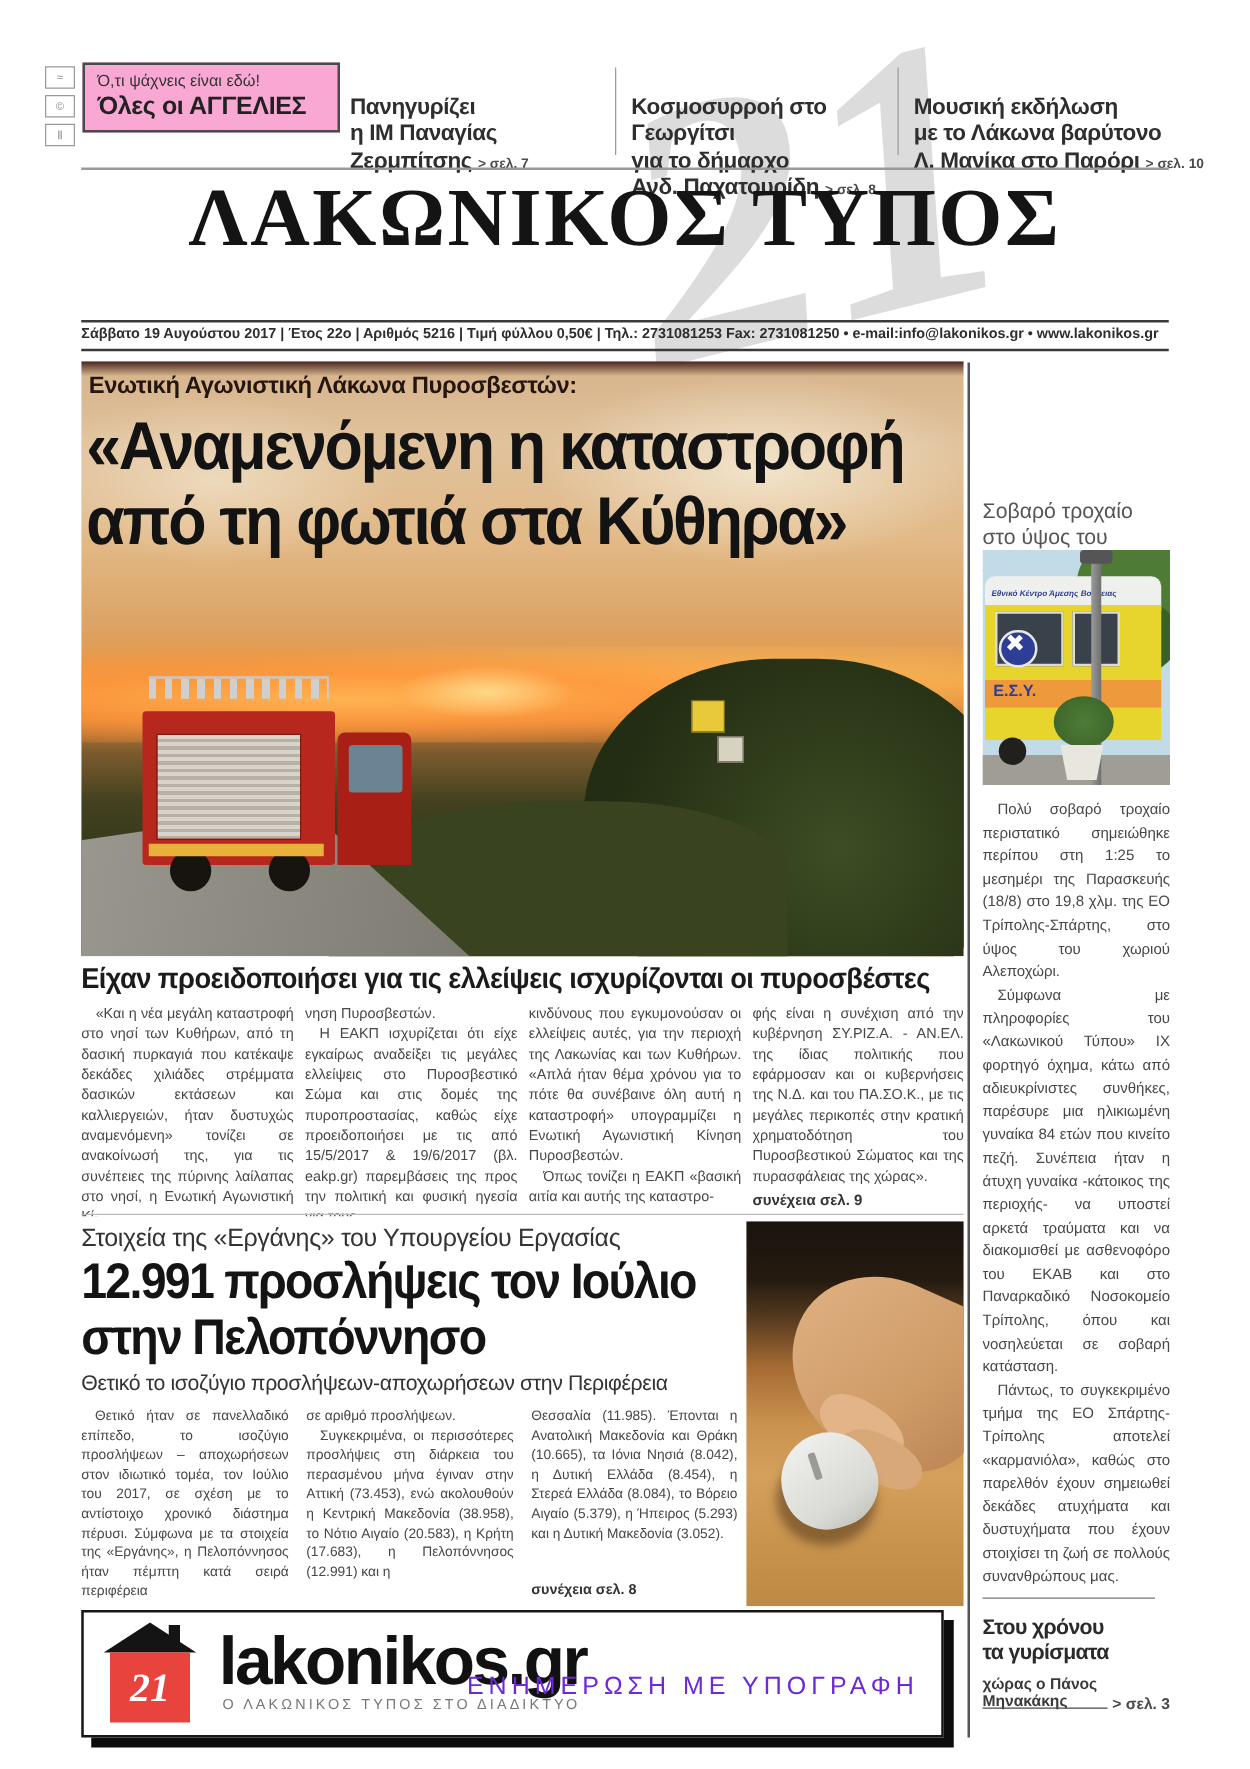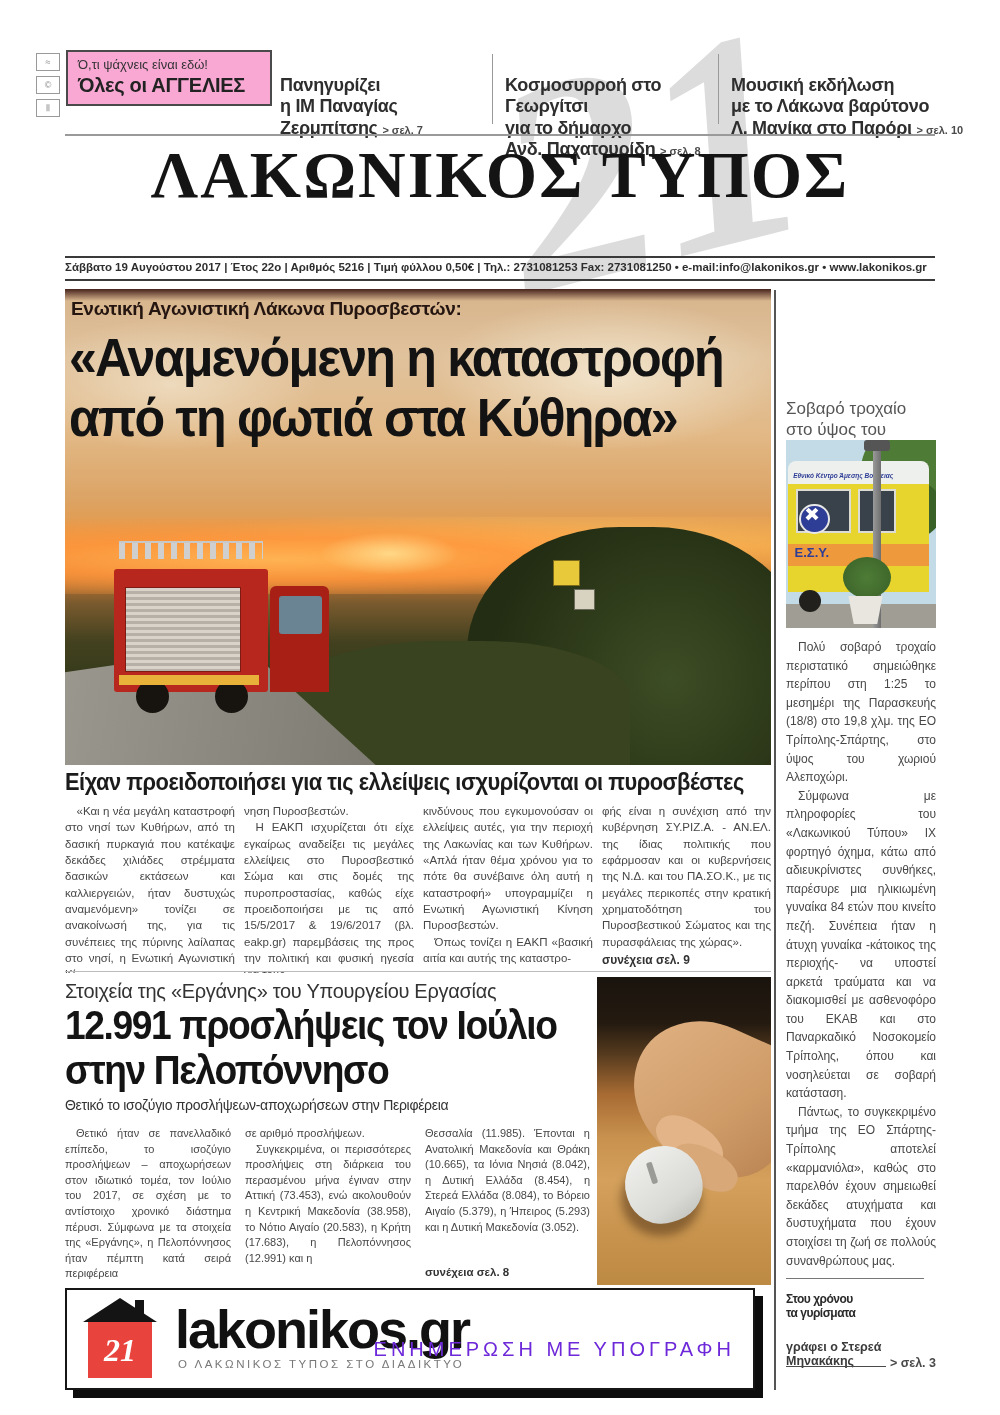--- a/index.html
+++ b/index.html
@@ -32,29 +32,29 @@
   .headline1{font-weight:bold;font-size:54px;line-height:1.12;letter-spacing:-2px;color:#131313;
              transform:scaleX(0.93);transform-origin:left top;}
   .subhead1{font-weight:bold;font-size:23px;letter-spacing:-0.5px;color:#1b1b1b;
             transform:scaleX(0.95);transform-origin:left top;}
   .bodycol{font-size:11.5px;line-height:1.42;color:#474747;text-align:justify;overflow:hidden;}
   .cont{font-weight:bold;text-align:left;color:#333;}
   
   .sbhead{font-weight:bold;font-size:20px;line-height:1.3;letter-spacing:-0.5px;color:#1b1b1b;}
   .sbdeck{font-size:17px;line-height:1.25;color:#555;}
   .sbbody{font-size:12px;line-height:1.55;color:#474747;text-align:justify;overflow:hidden;}
-  .ctTitle{font-weight:bold;font-size:12px;line-height:1.2;color:#2a2a2a;letter-spacing:-0.5px;}
+  .ctTitle{font-weight:bold;font-size:17px;line-height:1.2;color:#2a2a2a;letter-spacing:-0.5px;}
   .ctAuthor{font-weight:bold;font-size:12.5px;color:#3a3a3a;}
   .ctRow{display:flex;align-items:flex-end;gap:4px;}
   .ctLine{flex:1;border-bottom:1.5px solid #4a4a4a;height:1px;margin-bottom:3px;}
   
   .kicker2{font-size:20px;color:#333;letter-spacing:-0.3px;}
   .headline2{font-weight:bold;font-size:40px;line-height:1.12;letter-spacing:-1.5px;color:#141414;
              transform:scaleX(0.93);transform-origin:left top;}
-  .deck2{font-size:14px;color:#333;letter-spacing:-0.3px;}
+  .deck2{font-size:17px;color:#333;letter-spacing:-0.3px;}
   
   .banner{background:#fff;border:2px solid #161616;box-shadow:8px 8px 0 #0d0d0d;z-index:2;}
   .site{font-weight:bold;font-size:54px;letter-spacing:-2px;color:#111;line-height:1;}
   .sitetag{font-size:11.5px;letter-spacing:2.5px;color:#777;}
   .slogan{font-size:20px;letter-spacing:4px;color:#6d28d9;}
   .roof{width:0;height:0;border-left:37px solid transparent;border-right:37px solid transparent;
         border-bottom:24px solid #141414;}
   .house{background:#e8433c;display:flex;align-items:center;justify-content:center;}
   .house span{font-family:"Liberation Serif",serif;font-style:italic;font-weight:bold;
               color:#fff;font-size:32px;}
@@ -178,21 +178,21 @@
     <div class="abs" style="left:40%;bottom:2%;width:26%;height:15%;background:#e8e6de;clip-path:polygon(6% 0,94% 0,80% 100%,20% 100%);"></div>
   </div>
 
   <div class="abs sbbody pre" style="left:786px;top:638px;width:150px;height:632px;"> Πολύ σοβαρό τροχαίο περιστατικό σημειώθηκε περίπου στη 1:25 το μεσημέρι της Παρασκευής (18/8) στο 19,8 χλμ. της ΕΟ Τρίπολης-Σπάρτης, στο ύψος του χωριού Αλεποχώρι.
  Σύμφωνα με πληροφορίες του «Λακωνικού Τύπου» ΙΧ φορτηγό όχημα, κάτω από αδιευκρίνιστες συνθήκες, παρέσυρε μια ηλικιωμένη γυναίκα 84 ετών που κινείτο πεζή. Συνέπεια ήταν η άτυχη γυναίκα -κάτοικος της περιοχής- να υποστεί αρκετά τραύματα και να διακομισθεί με ασθενοφόρο του ΕΚΑΒ και στο Παναρκαδικό Νοσοκομείο Τρίπολης, όπου και νοσηλεύεται σε σοβαρή κατάσταση.
  Πάντως, το συγκεκριμένο τμήμα της ΕΟ Σπάρτης-Τρίπολης αποτελεί «καρμανιόλα», καθώς στο παρελθόν έχουν σημειωθεί δεκάδες ατυχήματα και δυστυχήματα που έχουν στοιχίσει τη ζωή σε πολλούς συνανθρώπους μας.</div>
   <div class="abs" style="left:786px;top:1278px;width:138px;height:1px;background:#777;"></div>
 
   <div class="abs ctTitle pre" style="left:786px;top:1292px;width:150px;">Στου χρόνου
 τα γυρίσματα</div>
-  <div class="abs ctAuthor" style="left:786px;top:1340px;width:160px;">γράφει ο Στερεά Μηνακάκης</div>
+  <div class="abs ctAuthor" style="left:786px;top:1340px;width:160px;">χώρας ο Πάνος Μηνακάκης</div>
   <div class="abs ctRow" style="left:786px;top:1356px;width:150px;">
     <span class="ctLine"></span>
     <span class="pageref" style="font-size:12.5px;">&gt; σελ. 3</span>
   </div>
 
   <div class="abs kicker2" style="left:65px;top:980px;width:530px;">Στοιχεία της «Εργάνης» του Υπουργείου Εργασίας</div>
   <div class="abs headline2 pre" style="left:65px;top:1003px;width:575px;">12.991 προσλήψεις τον Ιούλιο
 στην Πελοπόννησο</div>
   <div class="abs deck2" style="left:65px;top:1097px;width:530px;">Θετικό το ισοζύγιο προσλήψεων-αποχωρήσεων στην Περιφέρεια</div>
 

